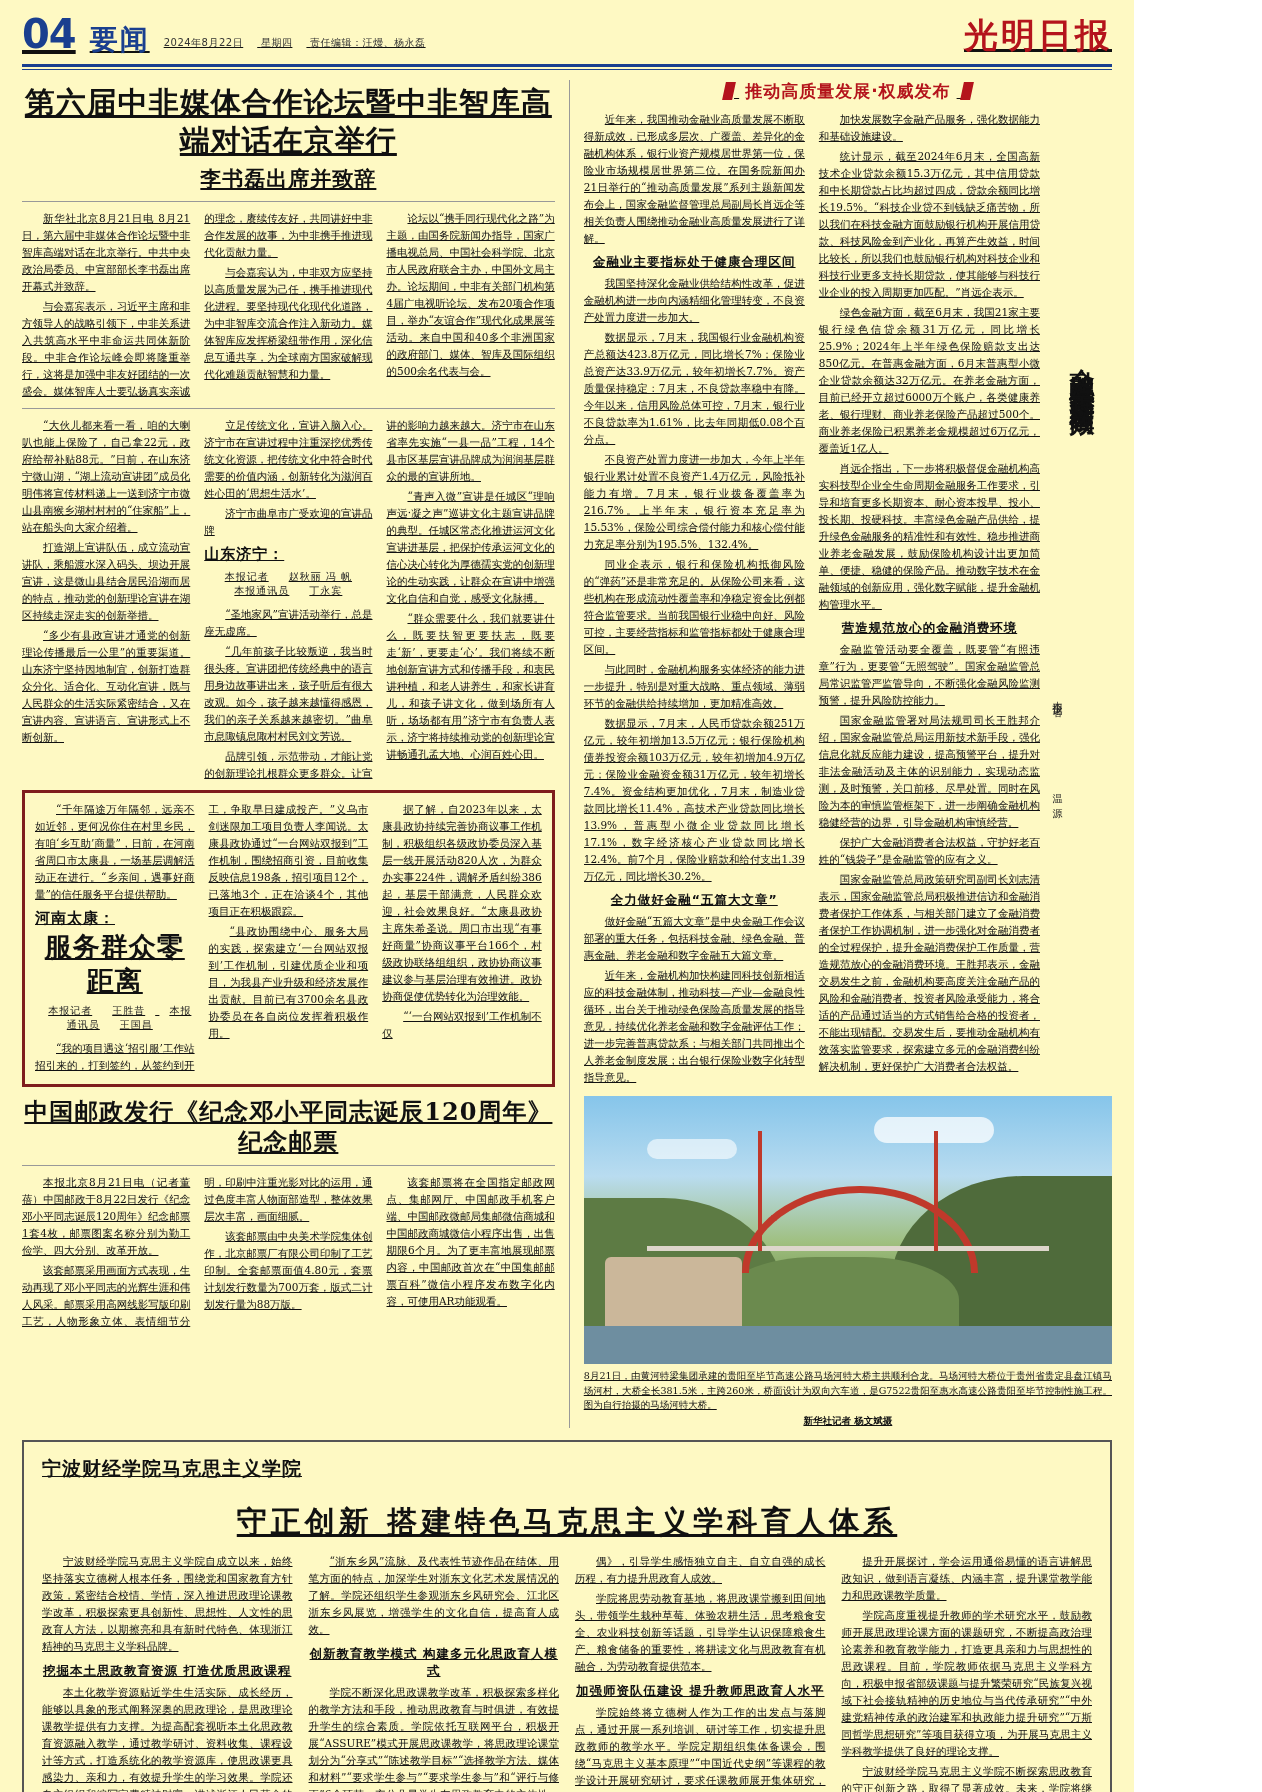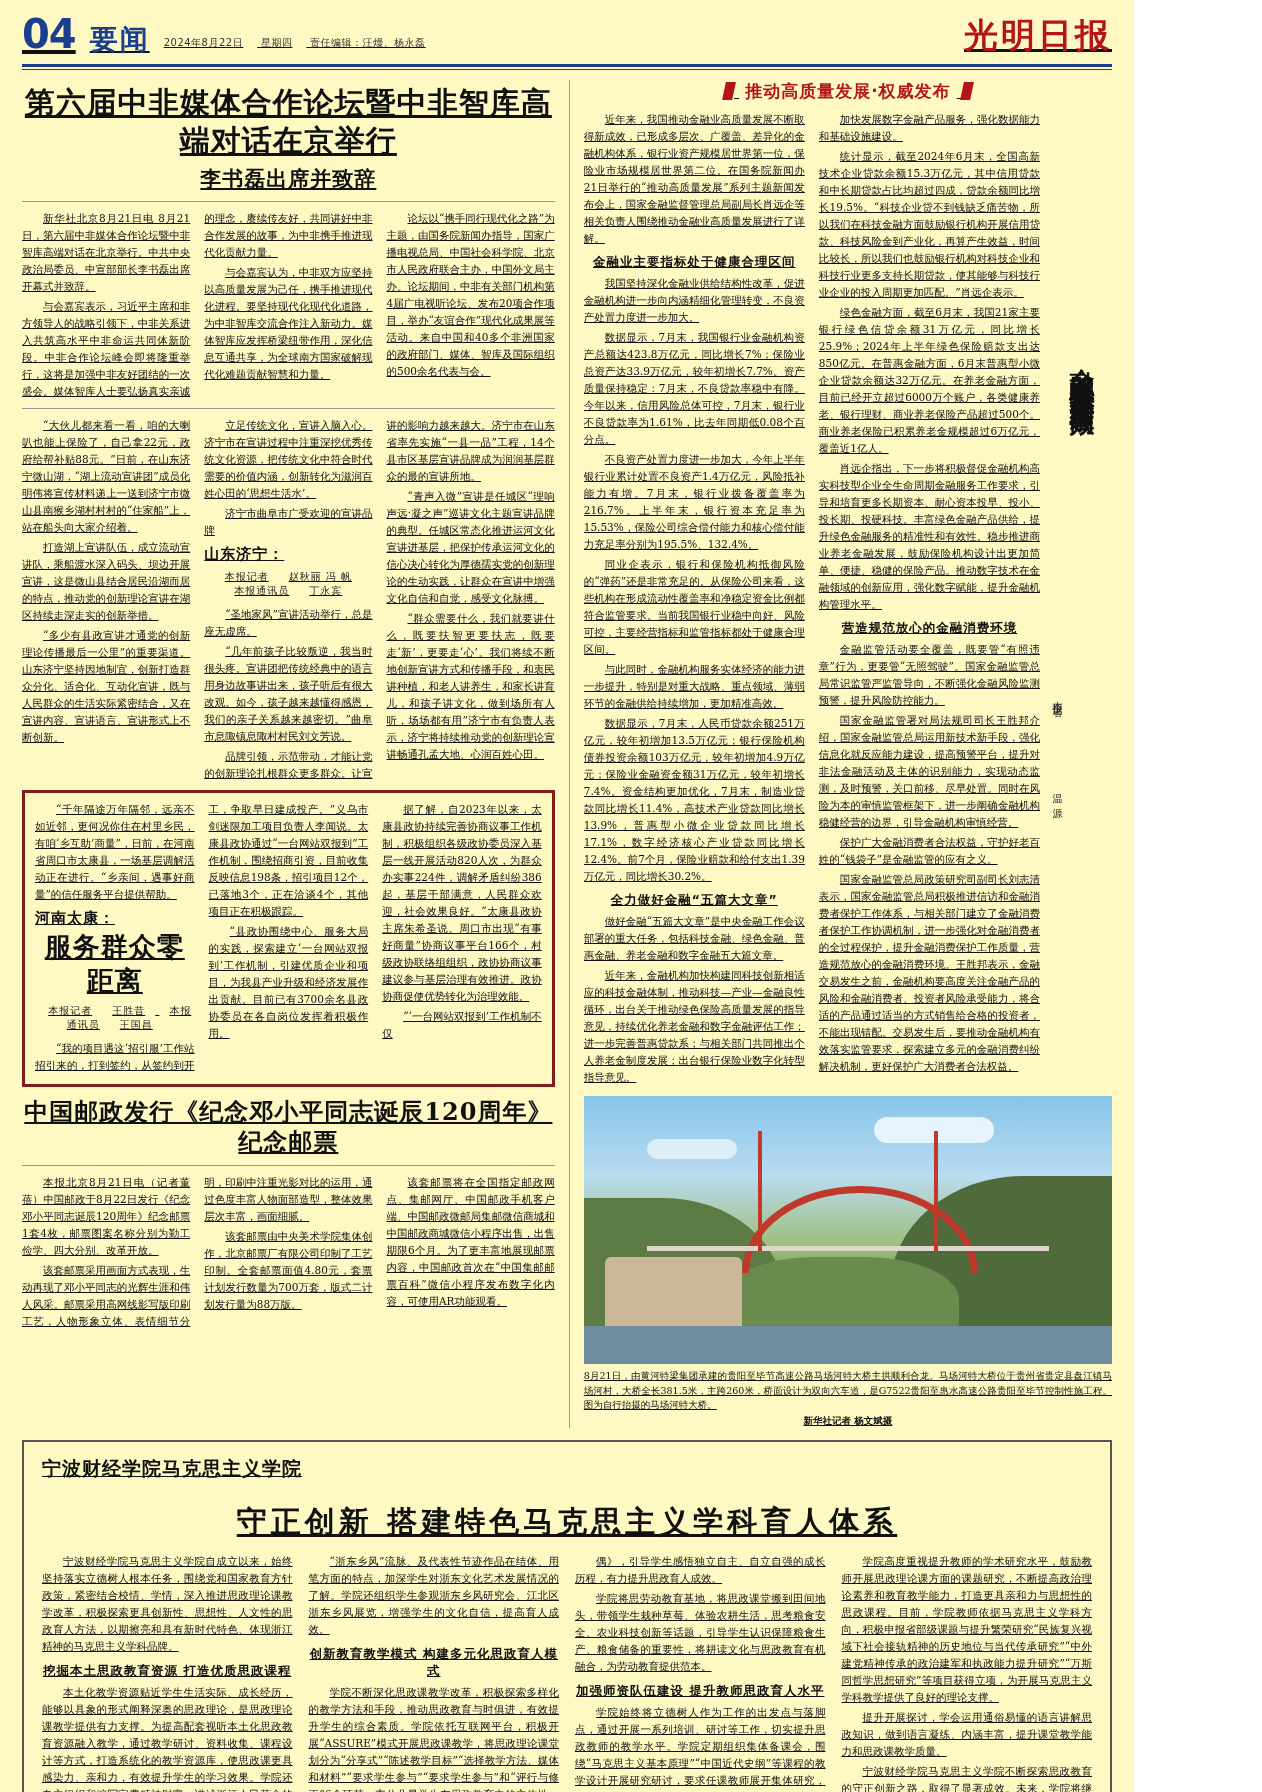--- a/index.html
+++ b/index.html
@@ -402,21 +402,21 @@
 
       <p class="txt">“浙东乡风”流脉、及代表性节迹作品在结体、用笔方面的特点，加深学生对浙东文化艺术发展情况的了解。学院还组织学生参观浙东乡风研究会、江北区浙东乡风展览，增强学生的文化自信，提高育人成效。</p>
       <div class="ad-sub">创新教育教学模式   构建多元化思政育人模式</div>
       <p class="txt">学院不断深化思政课教学改革，积极探索多样化的教学方法和手段，推动思政教育与时俱进，有效提升学生的综合素质。学院依托互联网平台，积极开展“ASSURE”模式开展思政课教学，将思政理论课堂划分为“分享式”“陈述教学目标”“选择教学方法、媒体和材料”“要求学生参与”“要求学生参与”和“评行与修正”6个环节，充分凸显学生在思政教育中的主体性，提升思政课设计的针对性。学院所生从现实生活中取材，共同开展调研，并撰写短编排心理剧，在中小学校演出，这种生活哲理，让思政课“活起来”。而中，讲述亲情的角度之一有一种爱，叫手足；让观者演出的学生摸着手足亲情；描绘个人成长的短篇《不</p>
 
       <p class="txt">偶》，引导学生感悟独立自主、自立自强的成长历程，有力提升思政育人成效。</p>
       <p class="txt">学院将思劳动教育基地，将思政课堂搬到田间地头，带领学生栽种草莓、体验农耕生活，思考粮食安全、农业科技创新等话题，引导学生认识保障粮食生产、粮食储备的重要性，将耕读文化与思政教育有机融合，为劳动教育提供范本。</p>
       <div class="ad-sub">加强师资队伍建设   提升教师思政育人水平</div>
       <p class="txt">学院始终将立德树人作为工作的出发点与落脚点，通过开展一系列培训、研讨等工作，切实提升思政教师的教学水平。学院定期组织集体备课会，围绕“马克思主义基本原理”“中国近代史纲”等课程的教学设计开展研究研讨，要求任课教师展开集体研究，科学把握教学重难点，提升学生综合与学情变化设计活动有着的课堂互动活动。组织专题学习活动，不断提升教师政治理论素养与思想政治能力；同时引导教师之间加强交流学习，围绕课堂教学能力</p>
 
+      <p class="txt">提升开展探讨，学会运用通俗易懂的语言讲解思政知识，做到语言凝练、内涵丰富，提升课堂教学能力和思政课教学质量。</p>
       <p class="txt">学院高度重视提升教师的学术研究水平，鼓励教师开展思政理论课方面的课题研究，不断提高政治理论素养和教育教学能力，打造更具亲和力与思想性的思政课程。目前，学院教师依据马克思主义学科方向，积极申报省部级课题与提升繁荣研究“民族复兴视域下社会接轨精神的历史地位与当代传承研究”“中外建党精神传承的政治建军和执政能力提升研究”“万斯同哲学思想研究”等项目获得立项，为开展马克思主义学科教学提供了良好的理论支撑。</p>
-      <p class="txt">提升开展探讨，学会运用通俗易懂的语言讲解思政知识，做到语言凝练、内涵丰富，提升课堂教学能力和思政课教学质量。</p>
       <p class="txt">宁波财经学院马克思主义学院不断探索思政教育的守正创新之路，取得了显著成效。未来，学院将继续坚持马克思主义指导地位，弘扬中华优秀传统文化，聚焦立德树人根本任务，不断创新课程体系、教学内容、教学方法，努力培养更多具有家国情怀、国际视野、综合素质和创新能力的新时代人才。</p>
       <p class="txt" style="text-align:right;text-indent:0;">（楼文浩）</p>
     </div>
     <div class="ad-note">·广告·</div>
   </div>
 
 </div>
 
 </body></html>

